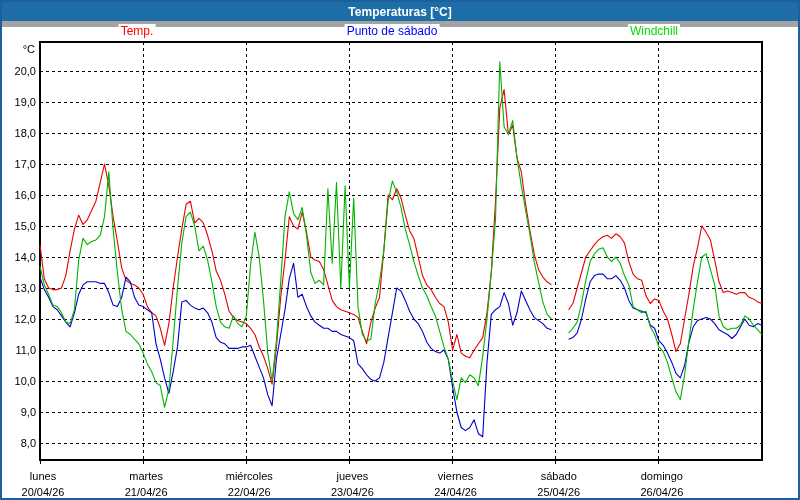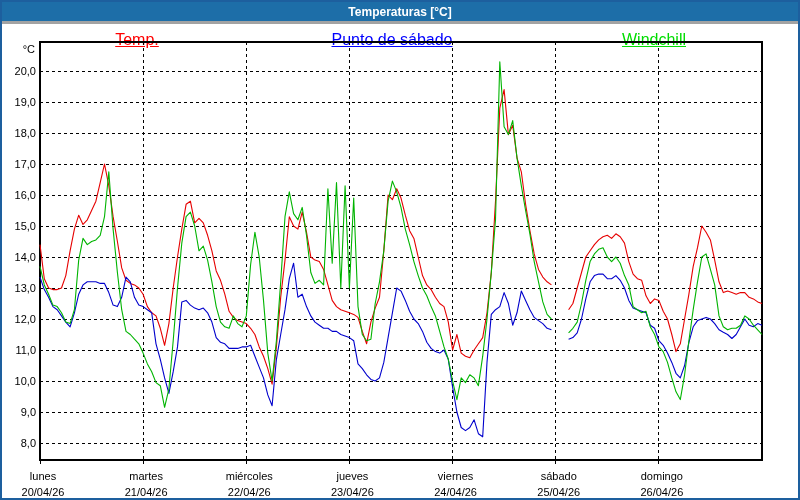--- a/index.html
+++ b/index.html
@@ -3,27 +3,27 @@
 <meta charset="utf-8">
 <style>
   html,body{margin:0;padding:0;background:#c0c0c0;}
   #win{
     position:relative;width:800px;height:500px;box-sizing:border-box;
     background:#ffffff;border:2px solid #1d5f9e;
     font-family:"Liberation Sans", sans-serif;overflow:hidden;
   }
   #titlebar{
     position:absolute;left:0;top:0;width:100%;height:19px;
-    background:#1d6ea8;border-bottom:3px solid #a3a3a3;
+    background:#1d6ea8;border-bottom:6px solid #a3a3a3;
     color:#ffffff;font-size:12px;font-weight:bold;
     display:flex;align-items:center;justify-content:center;
   }
   .legend-label{
-    position:absolute;top:29px;transform:translateX(-50%);
-    font-size:16px;white-space:nowrap;background:#ffffff;padding:0 2px;text-decoration:underline;
+    position:absolute;top:22px;transform:translateX(-50%);
+    font-size:12px;white-space:nowrap;background:#ffffff;padding:0 2px;
   }
   #chart-svg{position:absolute;left:0;top:19px;}
   text{font-family:"Liberation Sans", sans-serif;}
 </style>
 </head>
 <body>
 
 <div id="win">
   <div id="titlebar">
     <span>Temperaturas [°C]</span>

